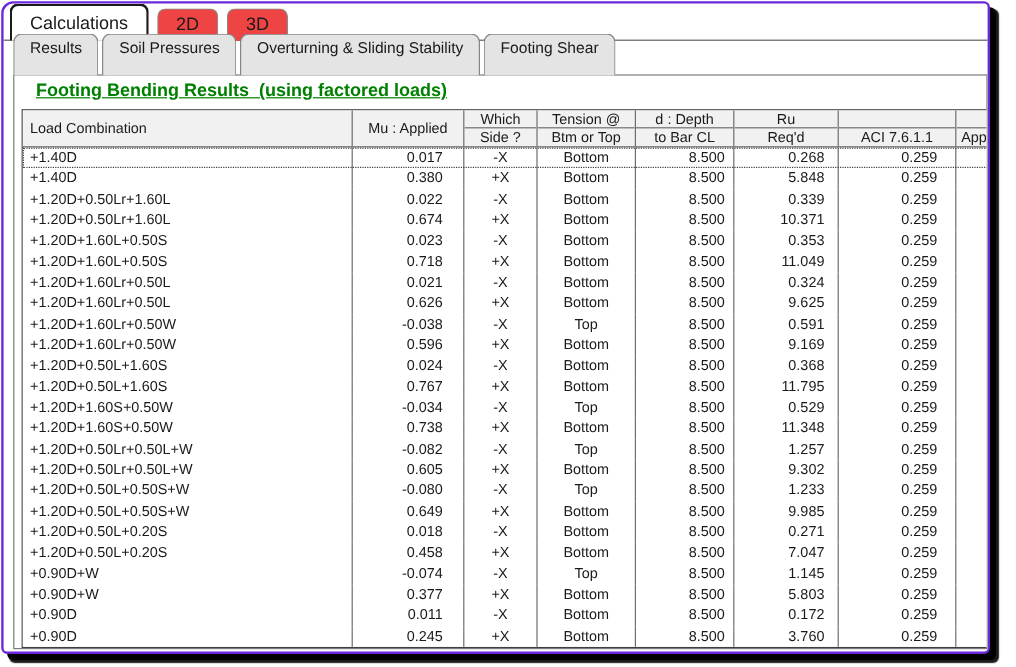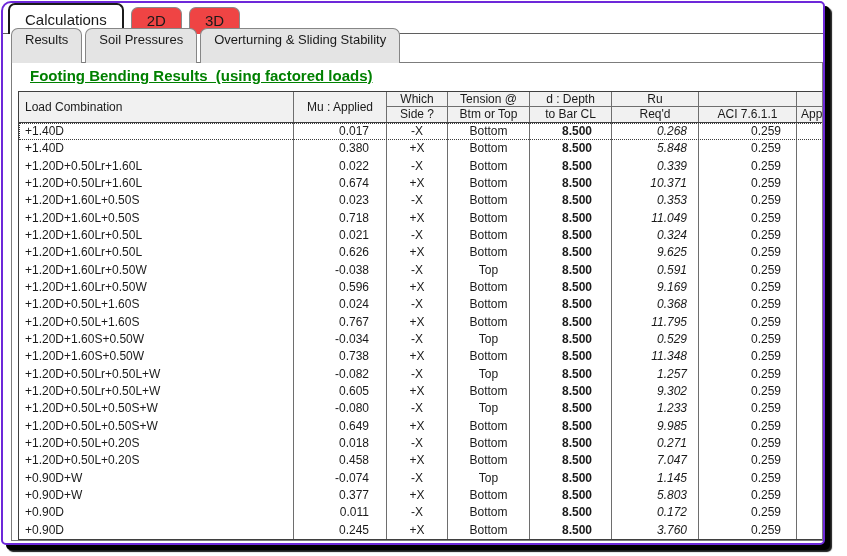--- a/index.html
+++ b/index.html
@@ -49,39 +49,40 @@
 
   .trow { display: grid; grid-template-columns: 275px 93px 61px 82px 82px 87px 98px 80px;
     height: 17.33px; background: #fff; }
   .trow.focused { outline: 1px dotted #3c3c3c; outline-offset: -1px; }
   .tcell { border-right: 1px solid #6e6e6e; line-height: 17.33px; white-space: nowrap;
     overflow: hidden; }
   .tcell.c-combo   { text-align: left;  padding-left: 6px; }
   .tcell.c-mu      { text-align: right; padding-right: 17px; }
   .tcell.c-side    { text-align: center; }
   .tcell.c-tension { text-align: center; }
-  .tcell.c-depth   { text-align: right; padding-right: 19px; font-weight: bold; }
-  .tcell.c-ru      { text-align: right; padding-right: 11px; font-style: italic; }
+  .tcell.c-depth   { text-align: right; padding-right: 7px; }
+  .tcell.c-ru      { text-align: right; padding-right: 11px; }
   .tcell.c-aci     { text-align: right; padding-right: 15px; }
 </style>
 </head>
 <body>
 
 <div class="window">
 
   <div class="main-tabs">
     <div class="main-tab active">Calculations</div>
     <div class="main-tab">2D</div>
     <div class="main-tab">3D</div>
   </div>
 
   <div class="sub-tabs">
     <div class="sub-tab">Results</div>
     <div class="sub-tab">Soil Pressures</div>
     <div class="sub-tab">Overturning &amp; Sliding Stability</div>
+    <div class="sub-tab">Footing Shear</div>
   </div>
 
   <div class="panel">
     <div class="heading">Footing Bending Results  (using factored loads)</div>
 
     <div class="grid">
       <div class="hrow">
         <div class="hcell span left">Load Combination</div>
         <div class="hcell span">Mu : Applied</div>
         <div class="hcell">

